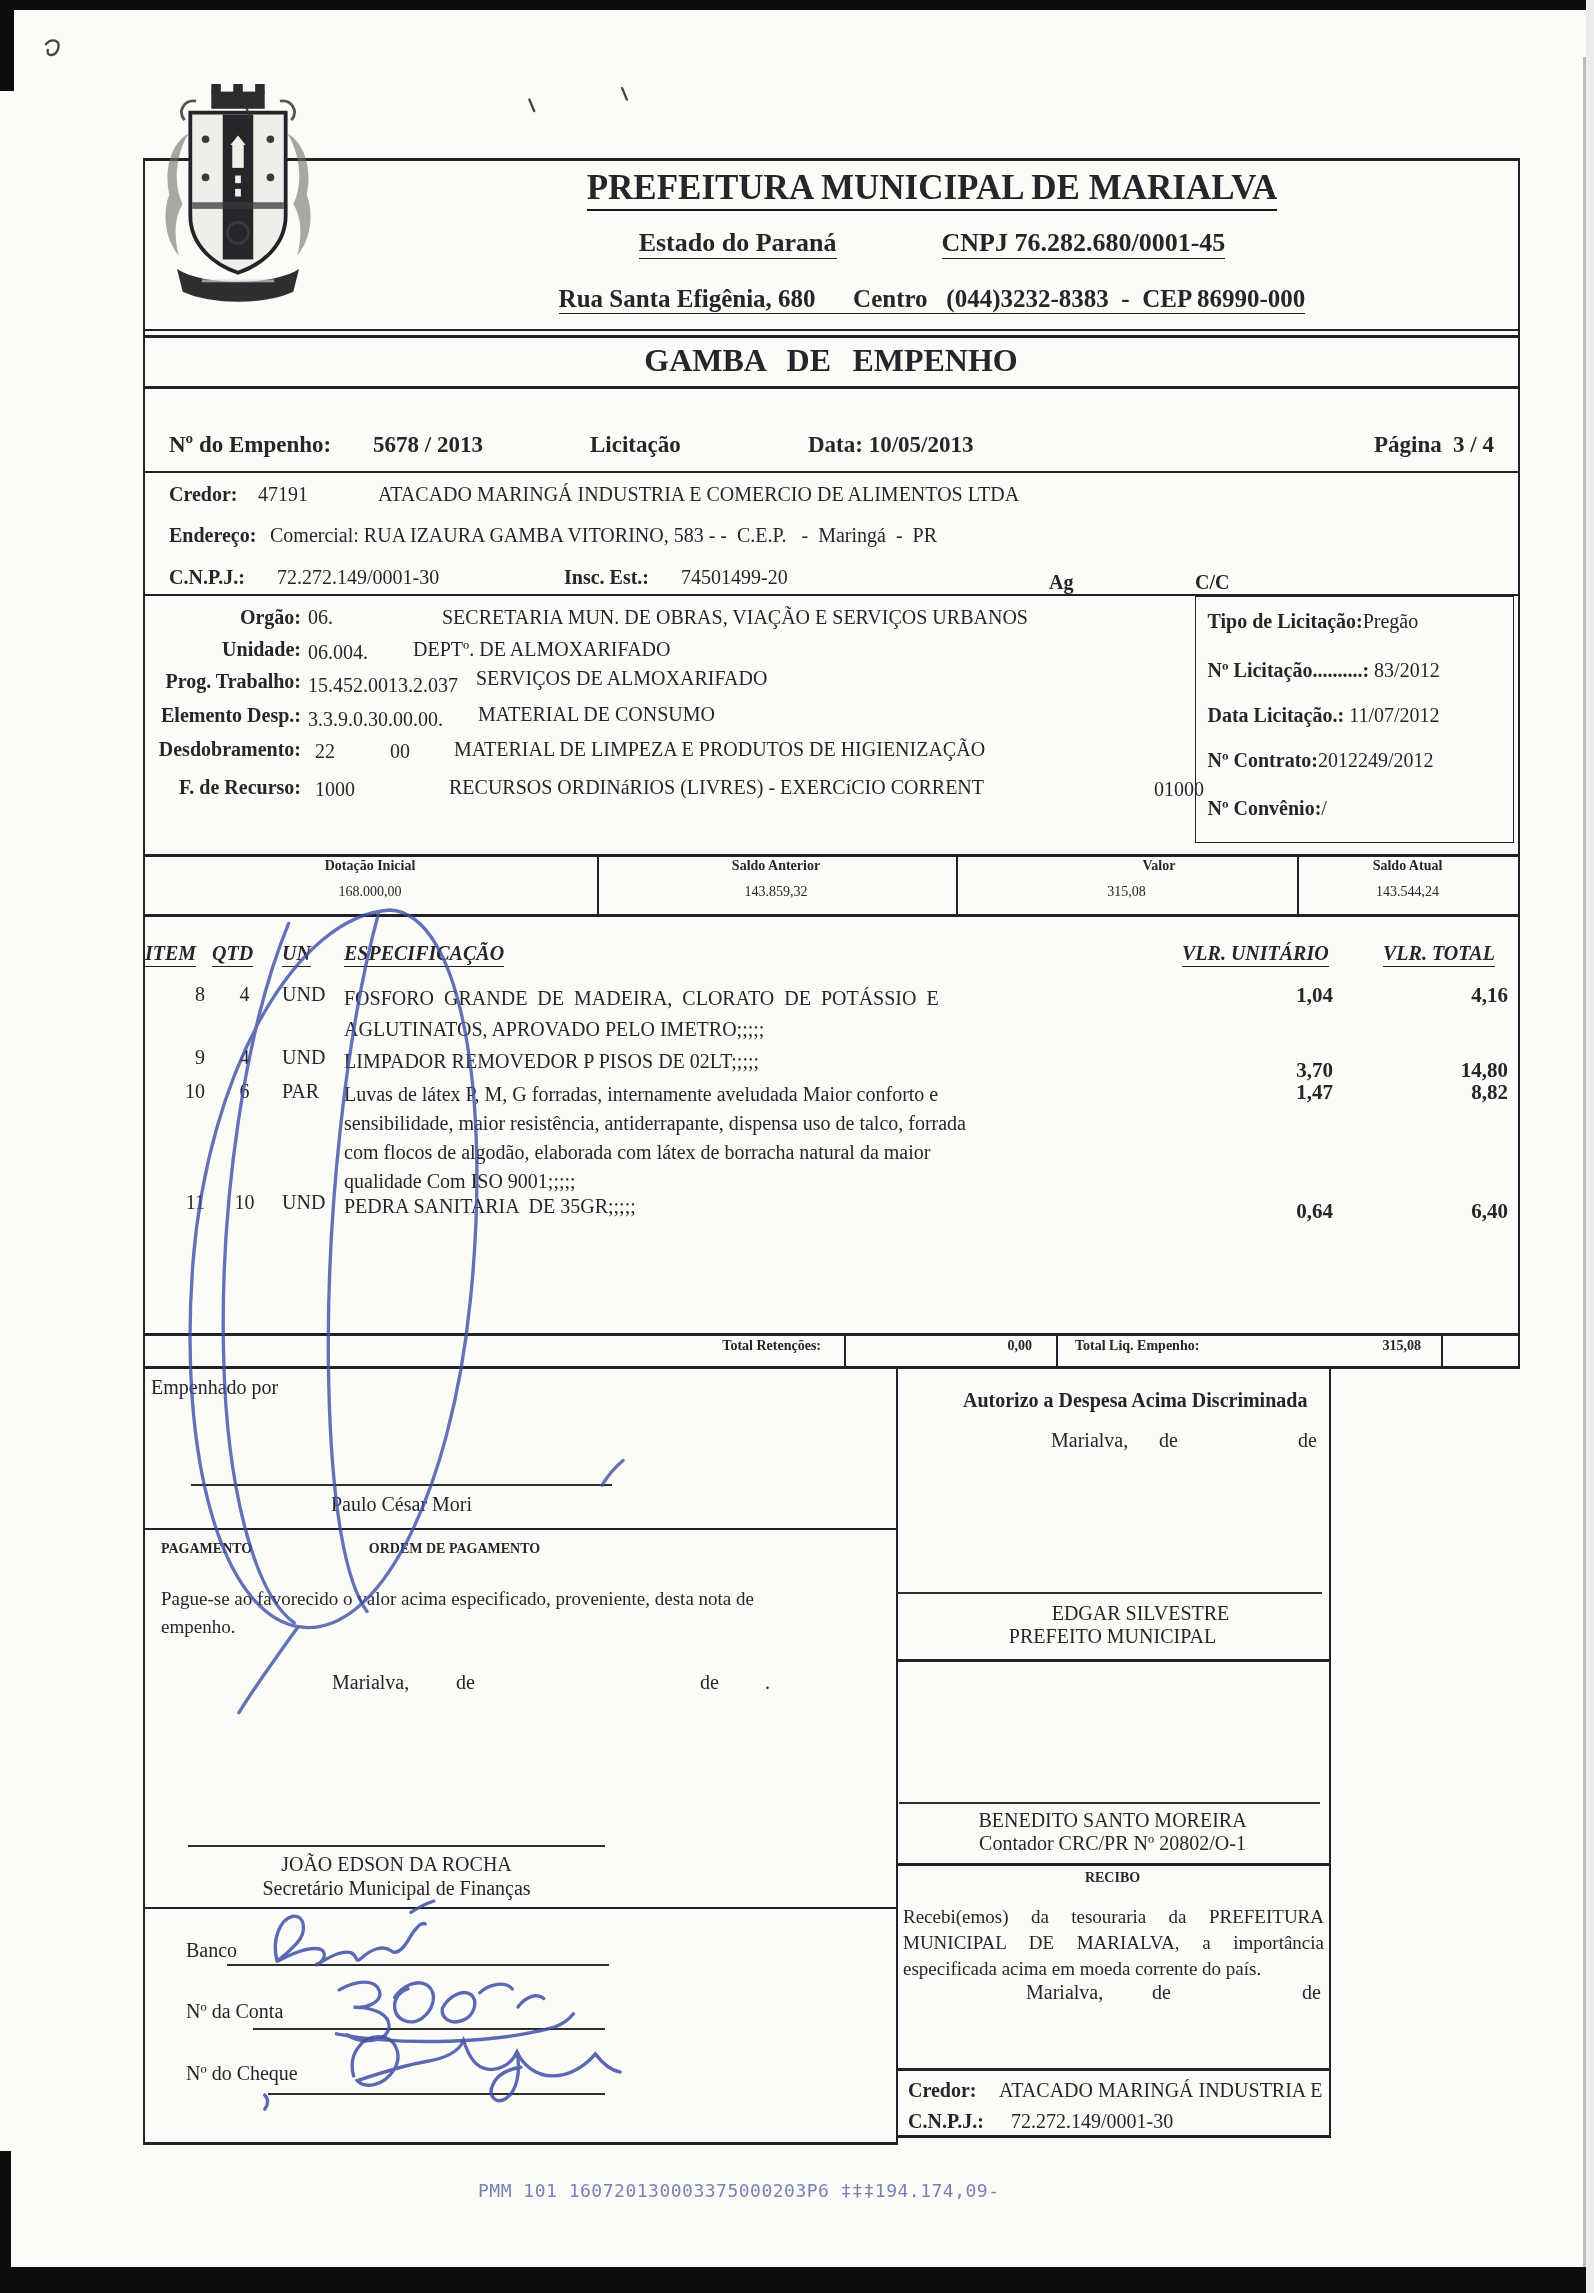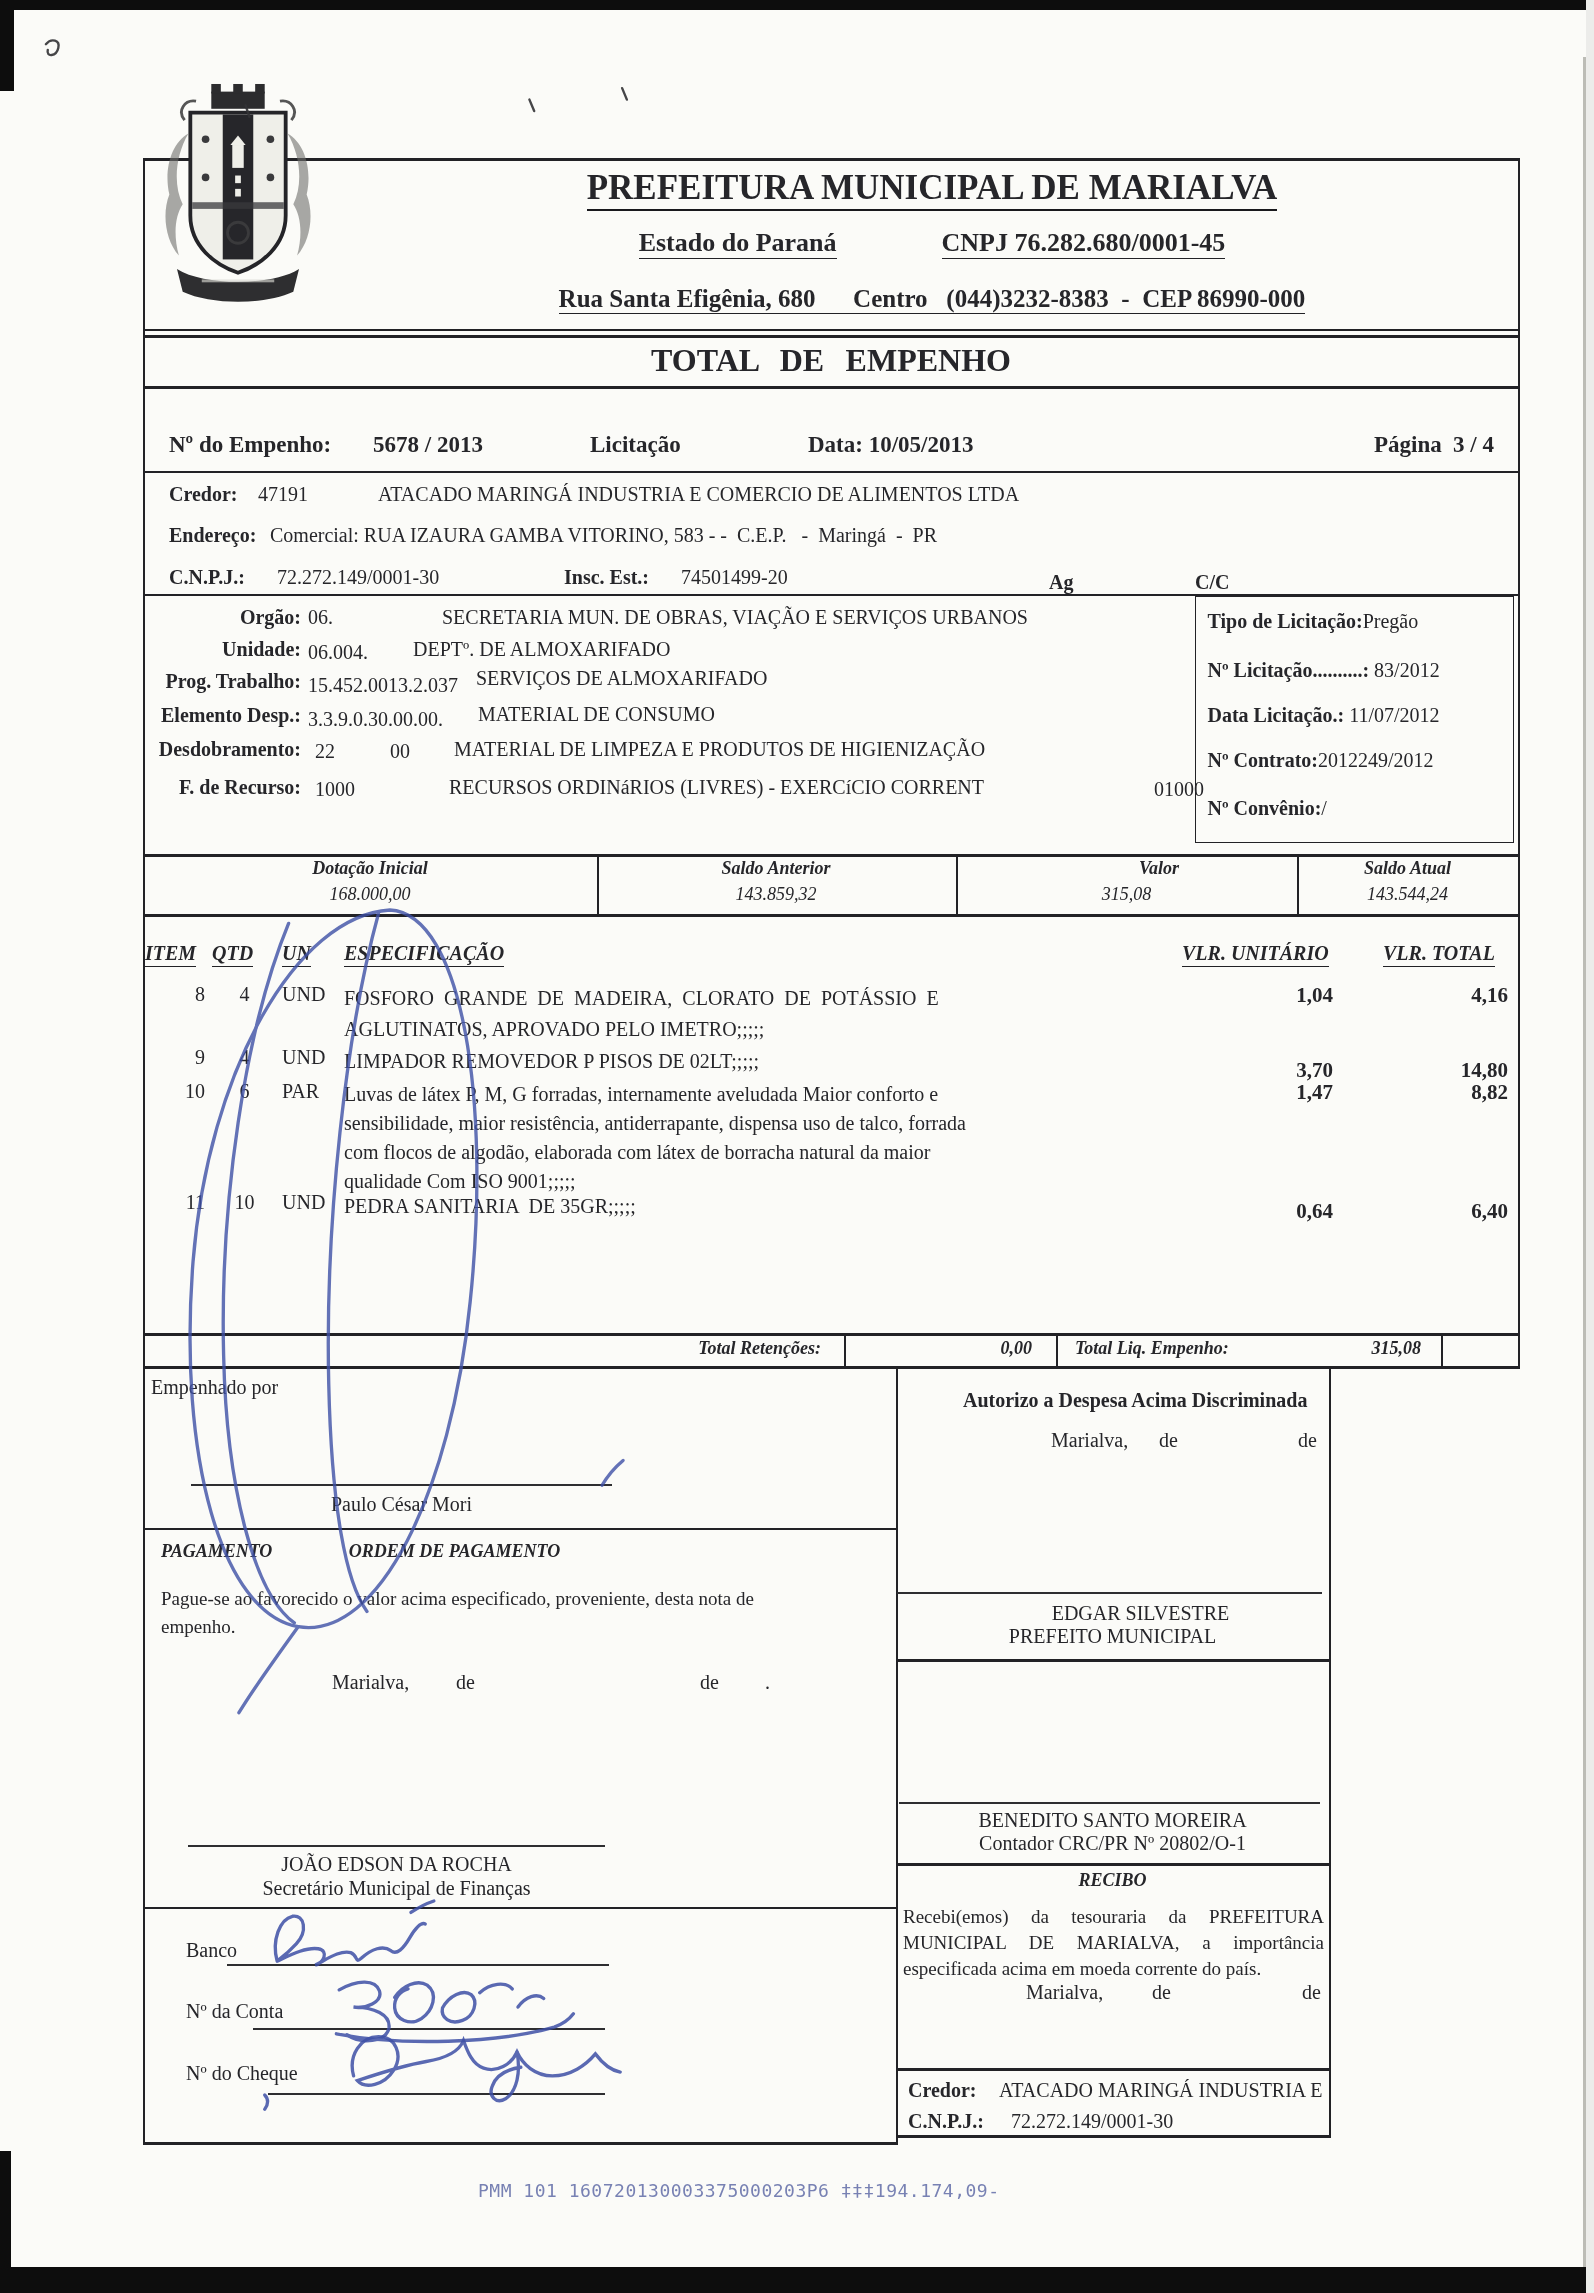--- a/index.html
+++ b/index.html
@@ -7,21 +7,21 @@
   .scan{position:relative;width:1594px;height:2293px;background:#fbfbf8;overflow:hidden;
         font-family:"Liberation Serif",serif;color:#26262a;}
   .t{position:absolute;white-space:nowrap;line-height:1.15;}
   .b{font-weight:700;}
   .i{font-style:italic;}
   .ctr{text-align:center;}
   .rt{text-align:right;}
   .u2{border-bottom:1.9px solid #222226;padding-bottom:1px;}
   .u3{border-bottom:2.9px solid #19191d;padding-bottom:1.9px;}
   .line{position:absolute;background:#222226;}
-  .sig{position:absolute;background:#2e2e31;height:1.9px;} .f20{font-size:19px;} .f21{font-size:20px;} .f23{font-size:18px;font-style:italic;}
+  .sig{position:absolute;background:#2e2e31;height:1.9px;} .f20{font-size:19px;} .f21{font-size:20px;} .f23{font-size:14px;}
   .f24{font-size:23px;} .f26{font-size:25px;} .f27{font-size:26px;} .f33{font-size:32px;} .f37{font-size:35px;}
   .wrap{white-space:pre-wrap;}
   .pen{position:absolute;left:0;top:0;z-index:6;pointer-events:none;}
   .txt{z-index:3;}
   .licbox{position:absolute;left:1195px;top:596px;width:317px;height:245px;border:1.9px solid #222226;z-index:2;}
   .licrow{position:absolute;left:11.5px;white-space:nowrap;font-size:20px;}
   .stamp{position:absolute;left:478px;top:2180px;font-family:"DejaVu Sans Mono",monospace;
          font-size:18px;color:#6671aa;letter-spacing:0.5px;opacity:.88;z-index:3;}
   .edge{position:absolute;background:#0d0d0d;}
   .cell{position:absolute;}
@@ -87,21 +87,21 @@
     <rect x="38" y="126" width="96" height="7" fill="#3a3a3c" opacity=".75"></rect>
     <circle cx="86" cy="158" r="11" stroke="#3a3a3c" stroke-width="3" fill="none"></circle>
     <path d="M22 196 C50 214 122 214 150 196 L144 220 C114 234 58 234 28 220 Z" fill="#2e2e30"></path>
     <rect x="48" y="207" width="76" height="3" fill="#d8d8d2" opacity=".65"></rect>
   </svg>
 
   <div class="t b f37 txt" style="left:459px;top:168px;width:946px;text-align:center;"><span class="u3">PREFEITURA MUNICIPAL DE MARIALVA</span></div>
   <div class="t txt" style="left:459px;top:228px;width:946px;text-align:center;"><span class="b f27 u2">Estado do Paraná</span><span style="display:inline-block;width:105px;"></span><span class="b f27 u2">CNPJ 76.282.680/0001-45</span></div>
   <div class="t txt" style="left:459px;top:285px;width:946px;text-align:center;"><span class="b f26 u2" style="white-space:pre;">Rua Santa Efigênia, 680      Centro   (044)3232-8383  -  CEP 86990-000</span></div>
 
-  <div class="t b f33 ctr txt" style="left:143px;top:342px;width:1376px;word-spacing:13.4px;">TOTAL  DE  EMPENHO</div>
+  <div class="t b f33 ctr txt" style="left:143px;top:342px;width:1376px;word-spacing:13.4px;">GAMBA  DE  EMPENHO</div>
 
   <div class="t b f24 txt" style="left:169px;top:432px;">Nº do Empenho:</div>
   <div class="t b f24 txt" style="left:373px;top:432px;">5678 / 2013</div>
   <div class="t b f24 txt" style="left:590px;top:432px;">Licitação</div>
   <div class="t b f24 txt" style="left:808px;top:432px;">Data: 10/05/2013</div>
   <div class="t b f24 txt" style="left:1374px;top:432px;">Página</div>
   <div class="t b f24 txt" style="left:1453px;top:432px;">3 / 4</div>
 
   <div class="t b f21 txt" style="left:169px;top:483px;">Credor:</div>
   <div class="t f21 txt" style="left:258px;top:483px;">47191</div>

